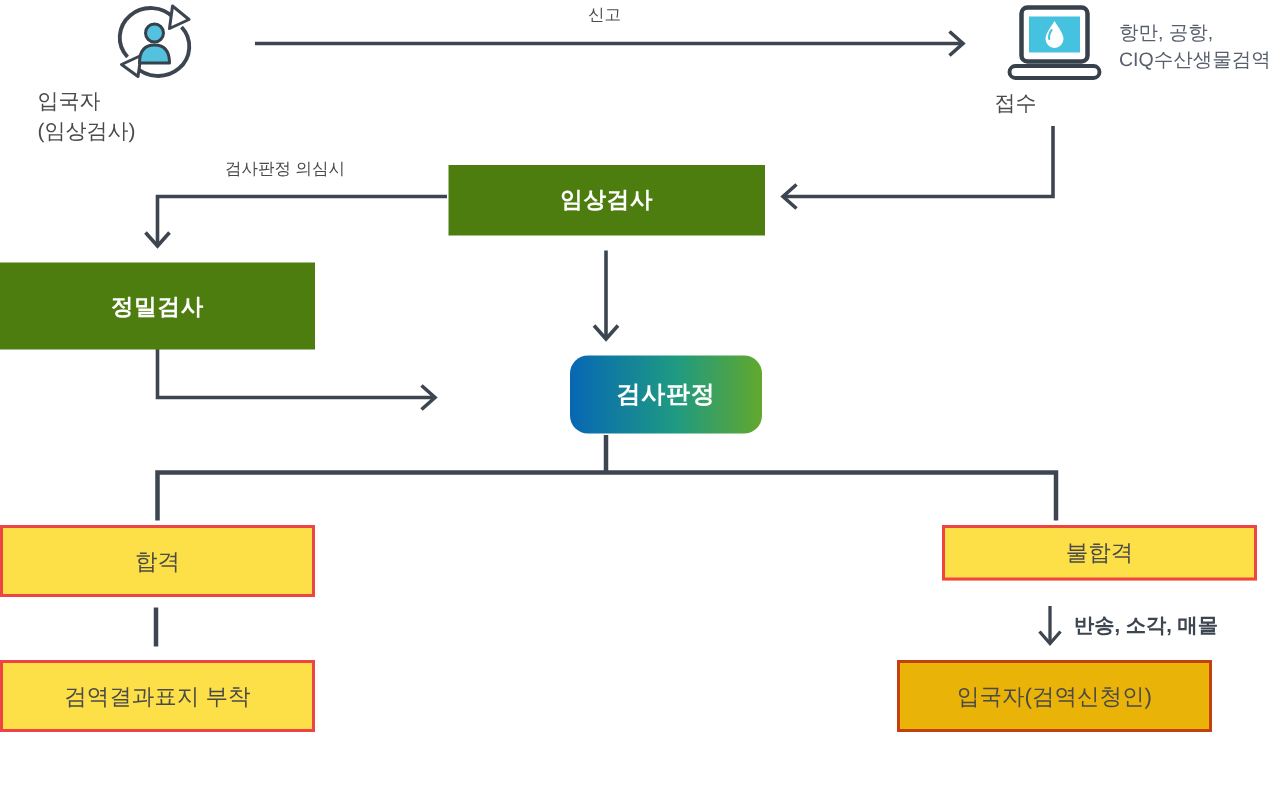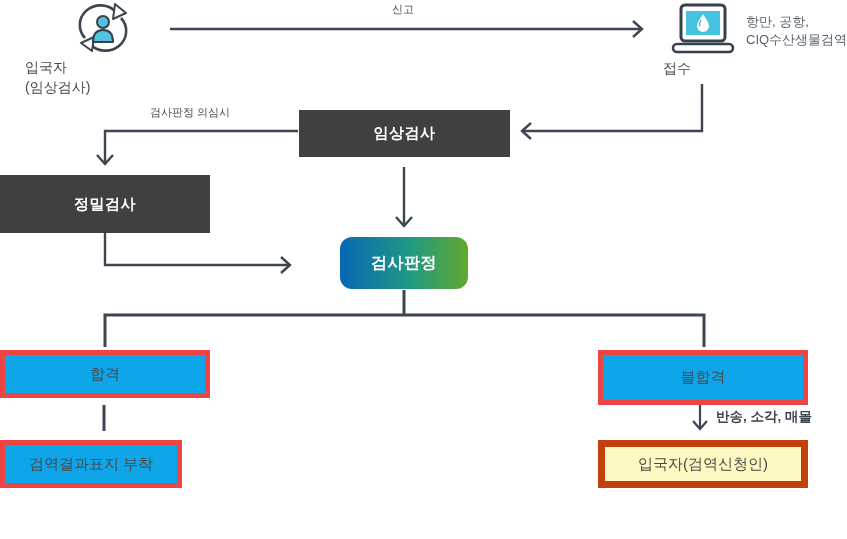--- a/index.html
+++ b/index.html
@@ -2,33 +2,33 @@
 <html><head>
 <meta charset="utf-8">
 <style>
   * { box-sizing: border-box; }
   body { margin: 0; background: #ffffff; font-family: "Liberation Sans", "DejaVu Sans", sans-serif; }
   .canvas { position: relative; width: 847px; height: 539px; background: #ffffff; overflow: hidden; }
   .abs { position: absolute; }
   .connectors { position: absolute; left: 0; top: 0; width: 847px; height: 539px; }
 
   .blue-box {
-    background: #404040; color: #ffffff; font-weight: bold; font-size: 15px;
+    background: #4d7c0f; color: #ffffff; font-weight: bold; font-size: 15px;
     display: flex; align-items: center; justify-content: center; letter-spacing: 0.5px;
   }
   .plain-box {
-    background: #0ea5e9; border: 5px solid #ef4444; color: #4a4a4a; font-size: 15px;
+    background: #fde047; border: 2px solid #ef4444; color: #4a4a4a; font-size: 15px;
     display: flex; align-items: center; justify-content: center;
   }
-  .gray-box { background: #fef9c3; border: 7px solid #c2410c; text-align: right; }
+  .gray-box { background: #eab308; border: 2px solid #c2410c; text-align: right; }
   .grad-box {
     border-radius: 12px;
     background: linear-gradient(90deg, #0767b4 0%, #1f9a82 55%, #62a82d 100%);
     color: #ffffff; font-weight: bold; font-size: 16px; letter-spacing: 0.5px;
-    display: flex; align-items: center; justify-content: center;
+    display: flex; align-items: center; justify-content: center; margin-left: 40px;
   }
   .lbl { color: #4a4a4a; font-size: 14px; text-align: left; line-height: 20px; }
   .edge-lbl { color: #4a4a4a; font-size: 11px; text-align: center; white-space: nowrap; }
   .note { color: #57606c; font-size: 13px; line-height: 18px; white-space: nowrap; }
   .disposal { color: #3d4650; font-size: 13.5px; white-space: nowrap; font-weight: bold; }
 </style>
 </head>
 <body>
 
 <div class="canvas">
@@ -92,21 +92,21 @@
   <div class="abs edge-lbl" style="left:120px; top:105px; width:140px">검사판정 의심시</div>
 
   <div class="abs blue-box" style="left:299px; top:110px; width:211px; height:47px">임상검사</div>
 
   <div class="abs blue-box" style="left:0; top:175px; width:210px; height:58px">정밀검사</div>
 
   <div class="abs grad-box" style="left:340px; top:237px; width:128px; height:52px">검사판정</div>
 
   <div class="abs plain-box" style="left:0; top:350px; width:210px; height:48px">합격</div>
 
-  <div class="abs plain-box" style="left:598px; top:350px; width:210px; height:55px">불합격</div>
+  <div class="abs plain-box" style="left:628px; top:350px; width:210px; height:37px">불합격</div>
 
   <div class="abs disposal" style="left:716px; top:408px">반송, 소각, 매몰</div>
 
-  <div class="abs plain-box" style="left:0; top:440px; width:182px; height:48px">검역결과표지 부착</div>
+  <div class="abs plain-box" style="left:0; top:440px; width:210px; height:48px">검역결과표지 부착</div>
 
   <div class="abs plain-box gray-box" style="left:598px; top:440px; width:210px; height:48px">입국자(검역신청인)</div>
 
 </div>
 
 </body></html>

